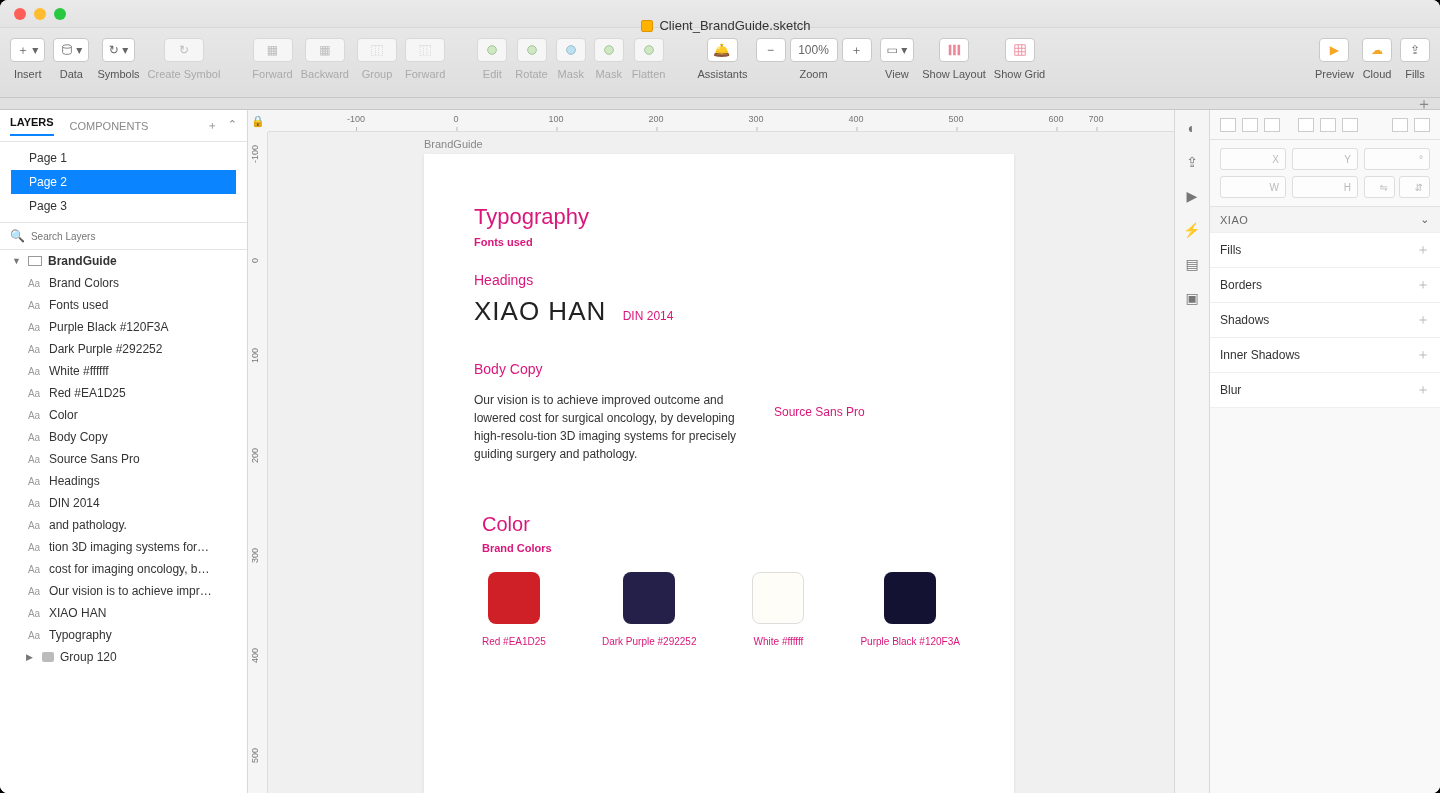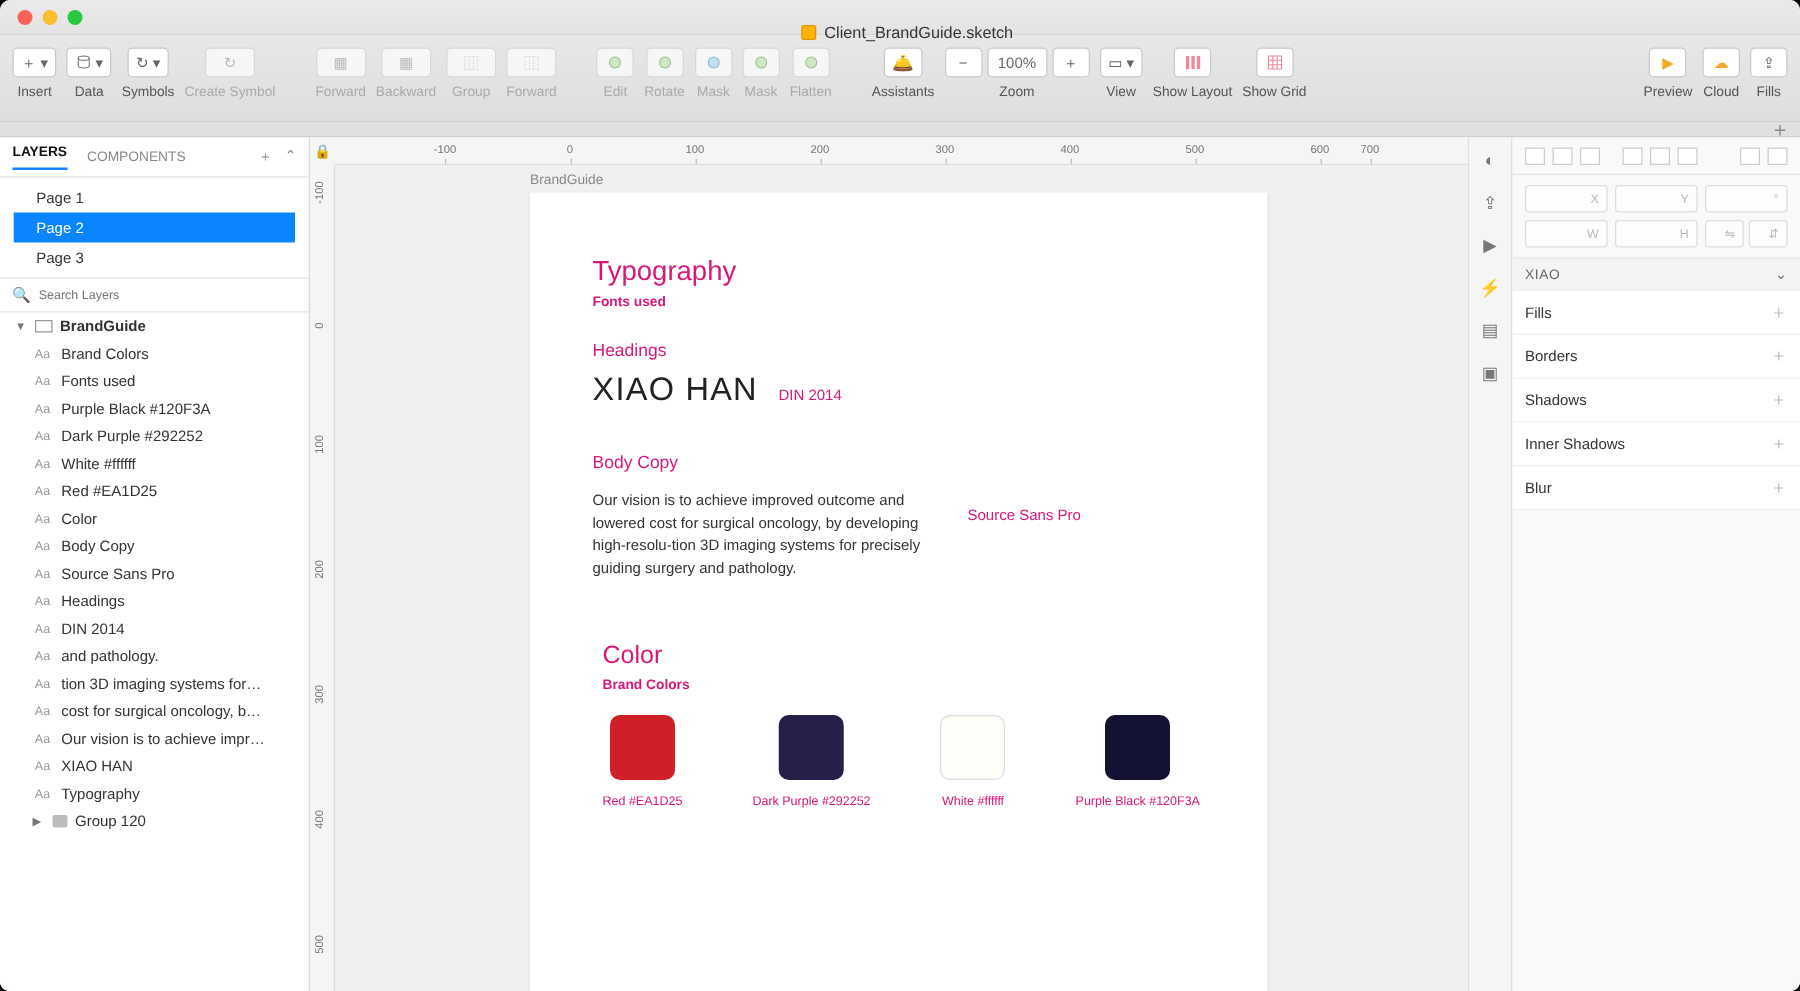--- a/index.html
+++ b/index.html
@@ -359,21 +359,21 @@
             <div class="layer-row level2">
               <span class="layer-aa">Aa</span>
               <span>and pathology.</span>
             </div>
             <div class="layer-row level2">
               <span class="layer-aa">Aa</span>
               <span>tion 3D imaging systems for…</span>
             </div>
             <div class="layer-row level2">
               <span class="layer-aa">Aa</span>
-              <span>cost for surgical oncology, b…</span>
+              <span>cost for imaging oncology, b…</span>
             </div>
             <div class="layer-row level2">
               <span class="layer-aa">Aa</span>
               <span>Our vision is to achieve impr…</span>
             </div>
             <div class="layer-row level2">
               <span class="layer-aa">Aa</span>
               <span>XIAO HAN</span>
             </div>
             <div class="layer-row level2">

